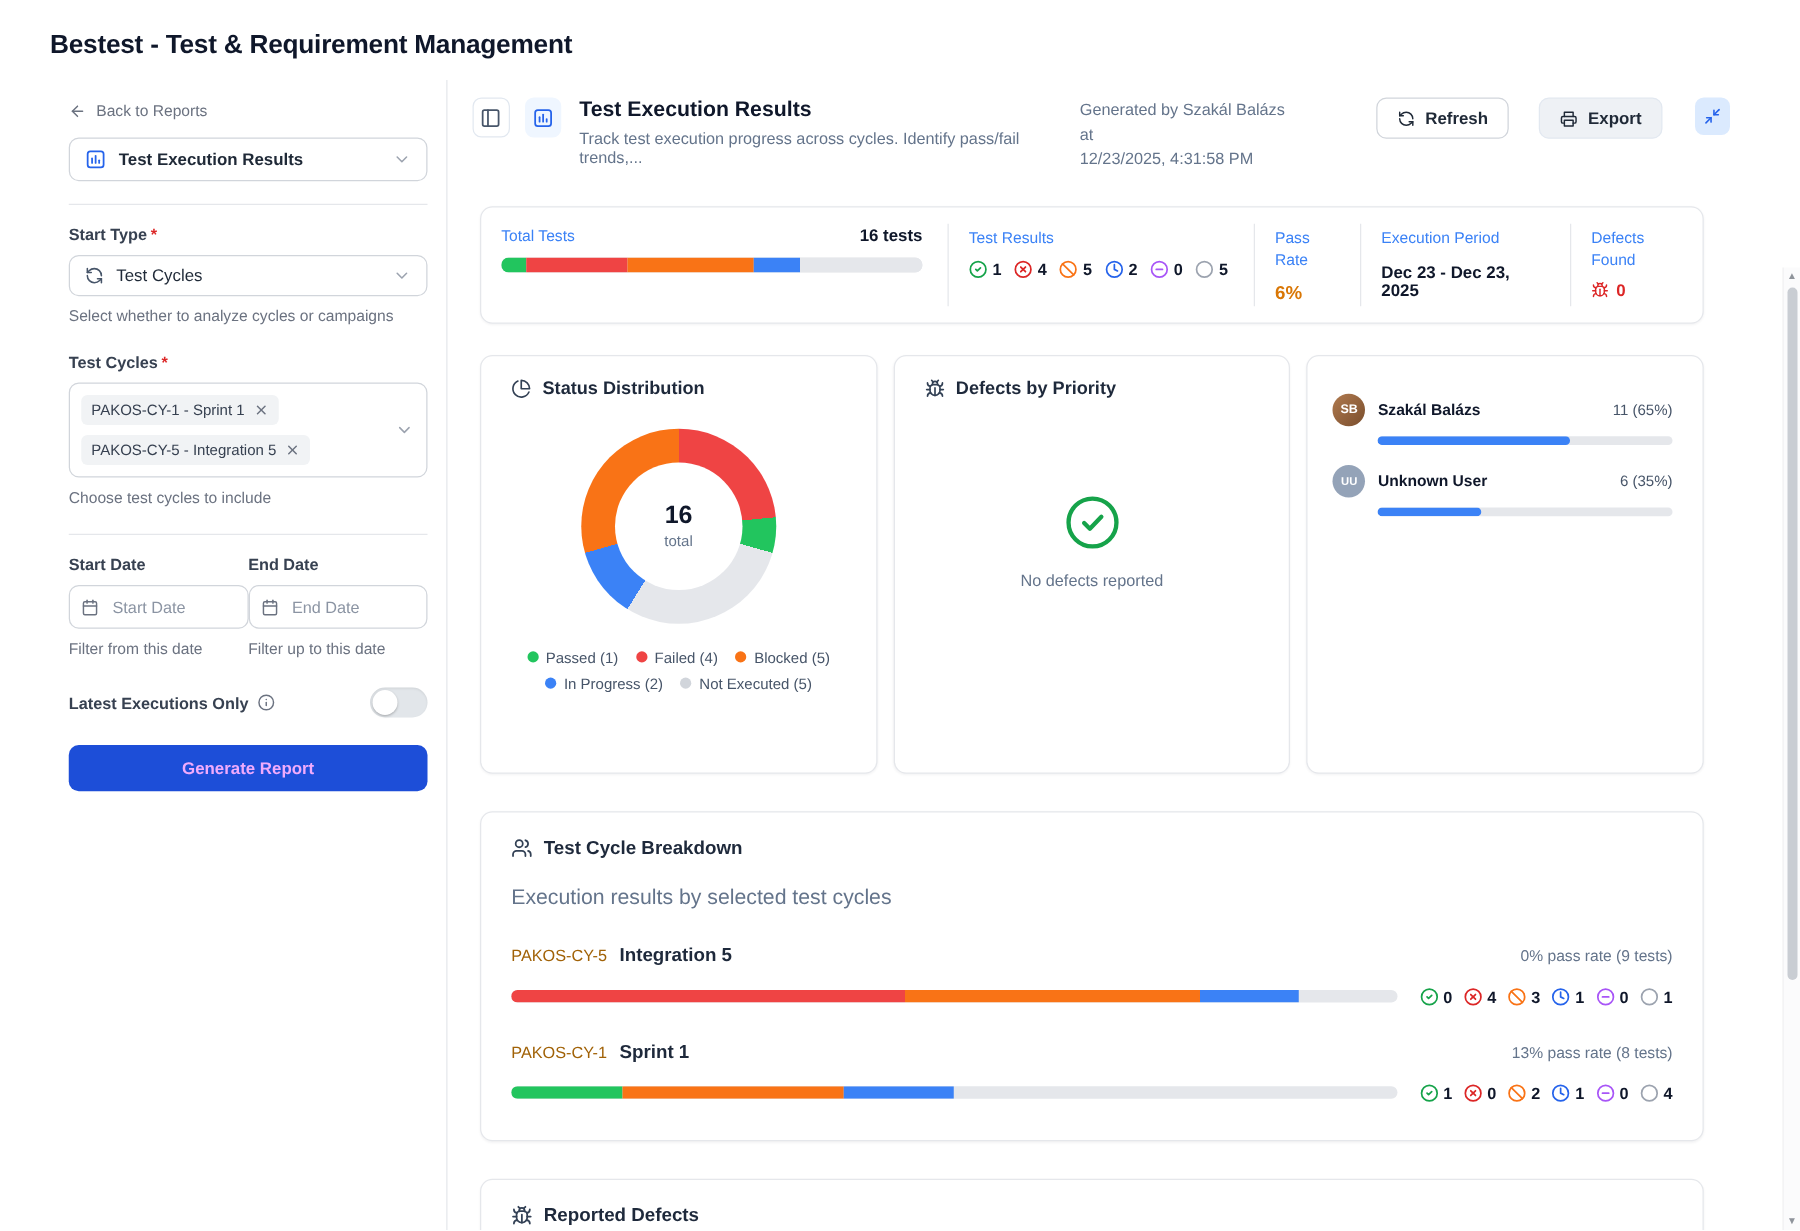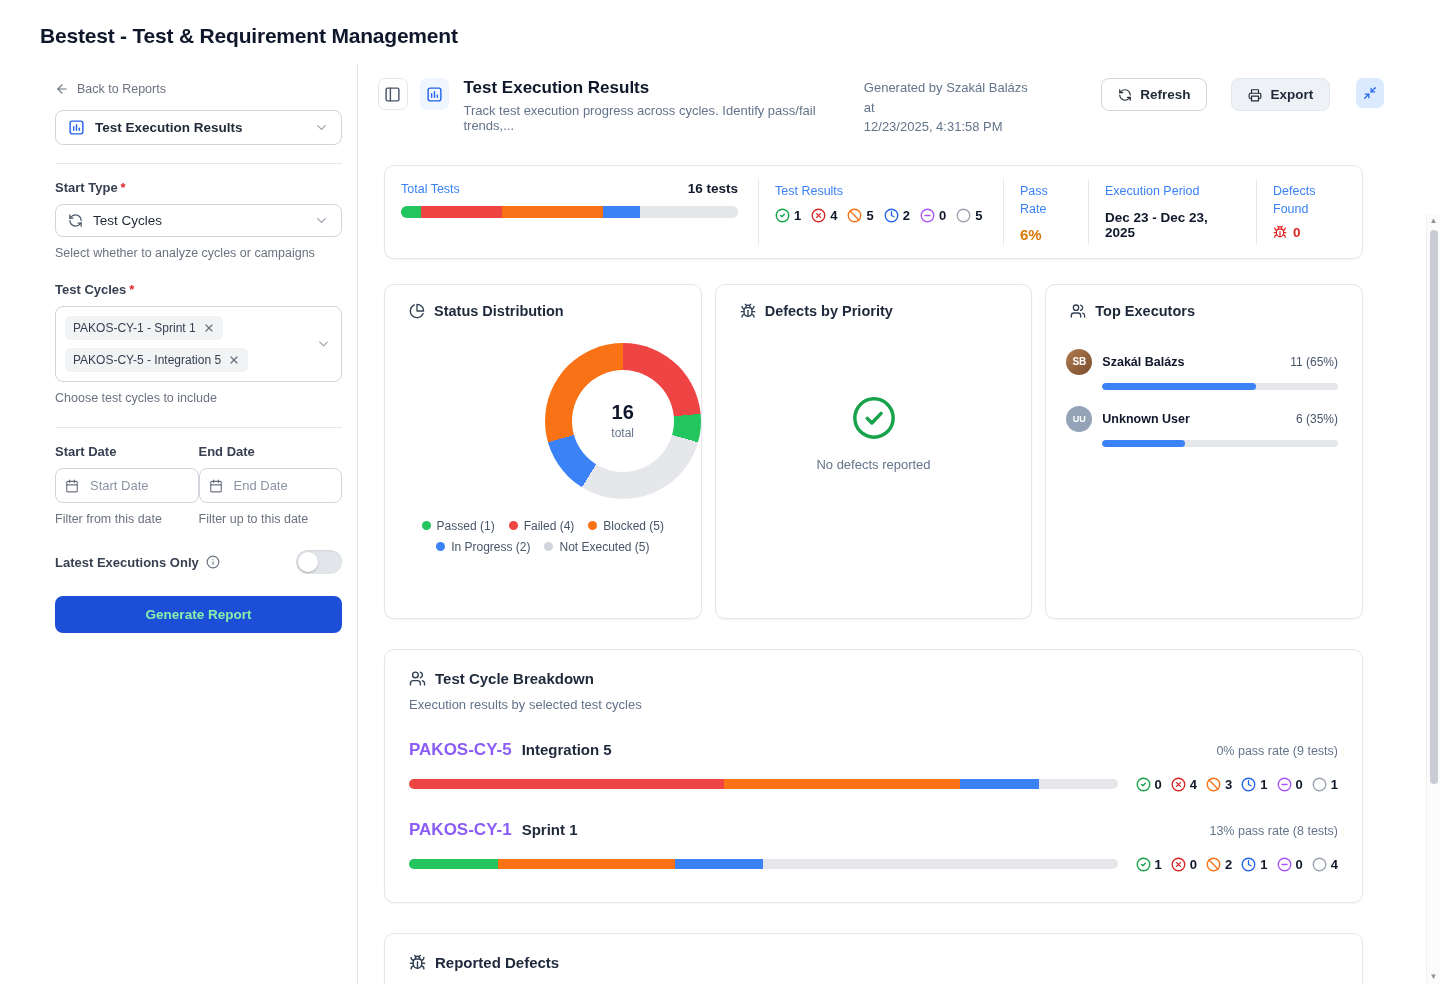--- a/index.html
+++ b/index.html
@@ -31,21 +31,21 @@
   .date-col { flex:1; }
   .date-input-wrap { position:relative; }
   .date-input-wrap svg { position:absolute; left:10px; top:50%; transform:translateY(-50%); color:#6b7280; }
   .date-input { width:100%; border:1px solid #d1d5db; border-radius:8px; padding:9px 8px 9px 34px; font-size:13px; font-family:inherit; color:#111827; }
   .date-input::placeholder { color:#8b94a3; }
   .toggle-row { display:flex; align-items:center; margin-top:24px; }
   .toggle-label { display:flex; align-items:center; gap:7px; font-size:13px; font-weight:700; color:#374151; }
   .toggle-label svg { color:#6b7280; }
   .switch { margin-left:auto; width:46px; height:24px; border-radius:12px; background:#e2e6ea; position:relative; cursor:pointer; box-shadow:inset 0 1px 2px rgba(0,0,0,.08); }
   .switch .knob { position:absolute; left:2px; top:2px; width:20px; height:20px; border-radius:50%; background:#fff; box-shadow:0 1px 2px rgba(0,0,0,.25); }
-  .generate-btn { margin-top:22px; width:100%; background:#1d4ed8; color:#86efac; border:none; border-radius:8px; padding:11px; font-size:13.5px; font-weight:700; font-family:inherit; cursor:pointer; }
+  .generate-btn { margin-top:22px; width:100%; background:#1d4ed8; color:#f0abfc; border:none; border-radius:8px; padding:11px; font-size:13.5px; font-weight:700; font-family:inherit; cursor:pointer; }
 
   
   .main { flex:1; display:flex; flex-direction:column; position:relative; overflow:hidden; }
   .main-header { display:flex; align-items:flex-start; padding:14px 56px 12px 20px; gap:12px; }
   .icon-btn { width:32px; height:32px; border:1px solid #e2e8f0; border-radius:7px; background:#fff; display:flex; align-items:center; justify-content:center; color:#475569; cursor:pointer; }
   .icon-tile { width:32px; height:32px; border-radius:7px; background:#eff6ff; display:flex; align-items:center; justify-content:center; color:#2563eb; }
   .hdr-titles { margin-left:2px; }
   .hdr-title { font-size:17px; font-weight:700; color:#0f172a; }
   .hdr-sub { font-size:13px; color:#64748b; margin-top:5px; }
   .hdr-spacer { flex:1; }
@@ -82,21 +82,21 @@
   .s-defects { flex:1; }
   .s-defects .val { display:flex; align-items:center; gap:6px; margin-top:8px; color:#dc2626; }
   .s-defects b { font-size:13.5px; }
 
   
   .cards-row { display:flex; gap:13px; margin-bottom:30px; }
   .cards-row .card { flex:1; height:335px; overflow:hidden; }
   .card-head { display:flex; align-items:center; gap:9px; padding:18px 24px 0 24px; color:#334155; }
   .card-title { font-size:14.5px; font-weight:700; color:#1e293b; }
 
-  .donut-wrap { display:flex; justify-content:flex-end; margin-top:24px; }
+  .donut-wrap { display:flex; justify-content:center; margin-top:24px; }
   .donut { width:156px; height:156px; border-radius:50%; position:relative; }
   .donut-hole { position:absolute; inset:27px; background:#fff; border-radius:50%; display:flex; flex-direction:column; align-items:center; justify-content:center; }
   .donut-hole b { font-size:20px; color:#0f172a; }
   .donut-hole span { font-size:12px; color:#64748b; margin-top:2px; }
   .legend { display:flex; flex-wrap:wrap; justify-content:center; column-gap:14px; row-gap:7px; margin:20px auto 0; max-width:300px; }
   .legend-item { display:flex; align-items:center; gap:6px; font-size:12px; color:#475569; }
   .dot { width:9px; height:9px; border-radius:50%; }
 
   .empty-state { display:flex; flex-direction:column; align-items:center; justify-content:center; height:230px; }
   .empty-state svg { color:#16a34a; }
@@ -110,24 +110,24 @@
   .avatar-uu { background:#94a3b8; font-size:9px; }
   .exec-name { font-size:12.5px; font-weight:700; color:#0f172a; }
   .exec-val { margin-left:auto; font-size:12px; color:#475569; }
   .exec-bar { margin:8px 0 0 36px; height:7px; border-radius:4px; background:#e5e7eb; overflow:hidden; }
   .exec-bar > div { height:100%; background:#3b82f6; border-radius:4px; }
 
   
   .breakdown-card { padding:20px 24px 30px 24px; margin-bottom:30px; }
   .bd-head { display:flex; align-items:center; gap:9px; color:#334155; }
   .bd-title { font-size:15px; font-weight:700; color:#1e293b; }
-  .bd-sub { font-size:13px; color:#64748b; margin-top:10px; }
+  .bd-sub { font-size:17px; color:#64748b; margin-top:21px; }
   .cycle { margin-top:28px; }
   .cycle-top { display:flex; align-items:baseline; gap:10px; }
-  .cycle-key { font-size:17px; font-weight:700; color:#8b5cf6; cursor:pointer; }
+  .cycle-key { font-size:13px; font-weight:400; color:#a16207; cursor:pointer; }
   .cycle-name { font-size:15px; font-weight:700; color:#1e293b; }
   .cycle-rate { margin-left:auto; font-size:12.5px; color:#64748b; }
   .cycle-bar-row { display:flex; align-items:center; gap:18px; margin-top:17px; }
   .cycle-bar { flex:1; height:10px; border-radius:5px; background:#e5e7eb; display:flex; overflow:hidden; }
   .cycle-bar > div { height:100%; }
   .cycle-counts { display:flex; align-items:center; gap:9px; }
 
   .reported-card { padding:20px 24px; height:120px; }
 
   
@@ -467,29 +467,20 @@
           <div class="empty-state">
             <svg width="46" height="46" viewBox="0 0 24 24" fill="none" stroke="currentColor" stroke-width="1.8" stroke-linecap="round" stroke-linejoin="round">
                 <circle cx="12" cy="12" r="10"></circle>
                 <path d="m8.5 12.2 2.4 2.4 4.8-5"></path>
               </svg>
             <div class="empty-text">No defects reported</div>
           </div>
         </div>
 
         <div class="card">
-          <div class="card-head">
-            <svg width="16" height="16" viewBox="0 0 24 24" fill="none" stroke="currentColor" stroke-width="2" stroke-linecap="round" stroke-linejoin="round">
-                <path d="M16 21v-2a4 4 0 0 0-4-4H6a4 4 0 0 0-4 4v2"></path>
-                <circle cx="9" cy="7" r="4"></circle>
-                <path d="M22 21v-2a4 4 0 0 0-3-3.87"></path>
-                <path d="M16 3.13a4 4 0 0 1 0 7.75"></path>
-              </svg>
-            <span class="card-title">Top Executors</span>
-          </div>
           <div class="exec-body">
             <div class="exec-row">
               <div class="exec-top">
                 <span class="avatar avatar-photo">SB</span>
                 <span class="exec-name">Szakál Balázs</span>
                 <span class="exec-val">11 (65%)</span>
               </div>
               <div class="exec-bar">
                   <div style="width: 65%;"></div>
                 </div>

